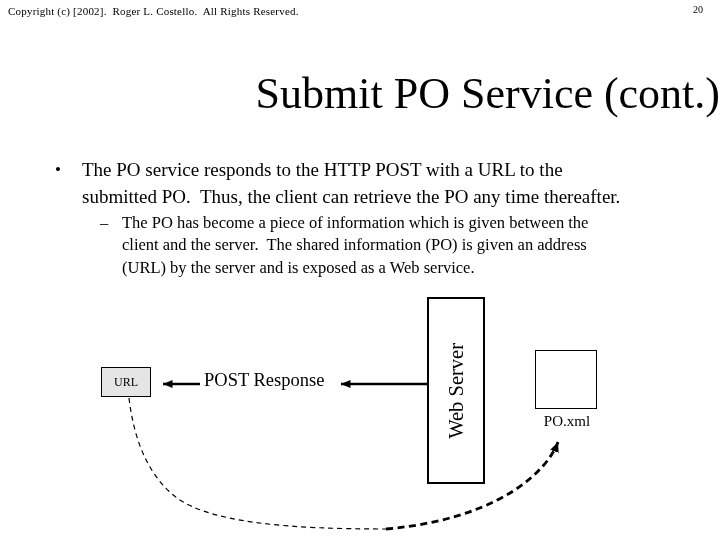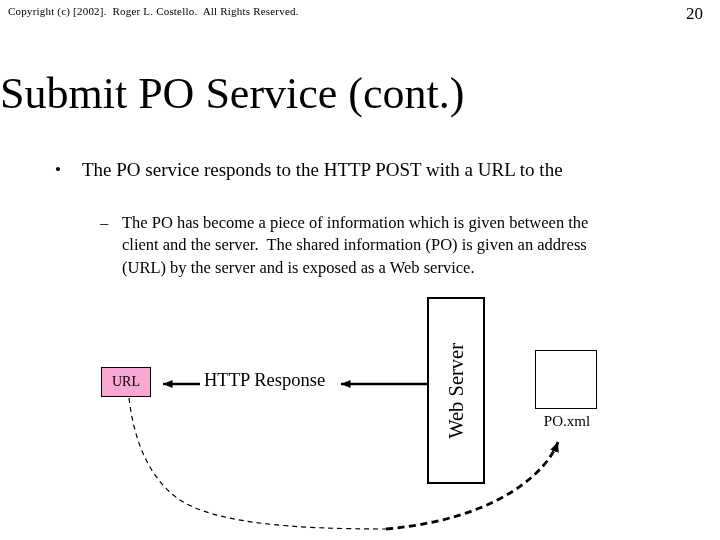--- a/index.html
+++ b/index.html
@@ -22,30 +22,30 @@
     left: 8px;
     top: 5px;
     font-size: 11px;
     white-space: pre;
     letter-spacing: 0.2px;
   }
   .page-number {
     position: absolute;
     right: 17px;
     top: 4px;
-    font-size: 17px;
+    font-size: 10px;
     margin-left: 11px;
   }
   
   .slide-title {
     position: absolute;
     left: 0;
     top: 70px;
     width: 100%;
-    text-align: left;
+    text-align: right;
     font-size: 44px;
     line-height: 48px;
     white-space: pre;
   }
   
   .bullet-1 {
     position: absolute;
     left: 55px;
     top: 157px;
     right: 10px;
@@ -86,22 +86,22 @@
   .url-box {
     position: absolute;
     left: 101px;
     top: 367px;
     width: 48px;
     height: 28px;
     border: 1.5px solid #000;
     display: flex;
     align-items: center;
     justify-content: center;
-    font-size: 14px;
-    background: #f9a8d4;
+    font-size: 12px;
+    background: #e5e5e5;
     text-align: center;
   }
   .http-response-label {
     position: absolute;
     left: 204px;
     top: 370px;
     font-size: 18.5px;
     white-space: pre;
   }
   .web-server-box {
@@ -147,20 +147,21 @@
 
   <div class="copyright">Copyright (c) [2002].  Roger L. Costello.  All Rights Reserved.</div>
   <div class="page-number">20</div>
 
   <div class="slide-title">Submit PO Service (cont.)</div>
 
   <div class="bullet-1">
     <div class="marker">•</div>
     <div class="lines">
       <div class="line">The PO service responds to the HTTP POST with a URL to the</div>
+      <div class="line">submitted PO.  Thus, the client can retrieve the PO any time thereafter.</div>
     </div>
   </div>
 
   <div class="bullet-2">
     <div class="marker">–</div>
     <div class="lines">
       <div class="line">The PO has become a piece of information which is given between the</div>
       <div class="line">client and the server.  The shared information (PO) is given an address</div>
       <div class="line">(URL) by the server and is exposed as a Web service.</div>
     </div>
@@ -182,21 +183,21 @@
 
     <path d="M129,398 C134,440 148,476 177,498 C212,523 290,529 386,529" fill="none" stroke="#000" stroke-width="1.2" stroke-dasharray="5,4"></path>
 
     <path d="M386,529 C455,523 512,501 543,466 C550,458 555,450 558,442" fill="none" stroke="#000" stroke-width="2.8" stroke-dasharray="7,4.5" marker-end="url(#arrow2)"></path>
   </svg>
 
   <div class="url-box">
     <span>URL</span>
   </div>
 
-  <div class="http-response-label">HTTP Response</div>
+  <div class="http-response-label">POST Response</div>
 
   <div class="web-server-box">
     <span class="vtext">Web Server</span>
   </div>
 
   <div class="po-xml-box"></div>
   <div class="po-xml-label">PO.xml</div>
 
 </div>
 

